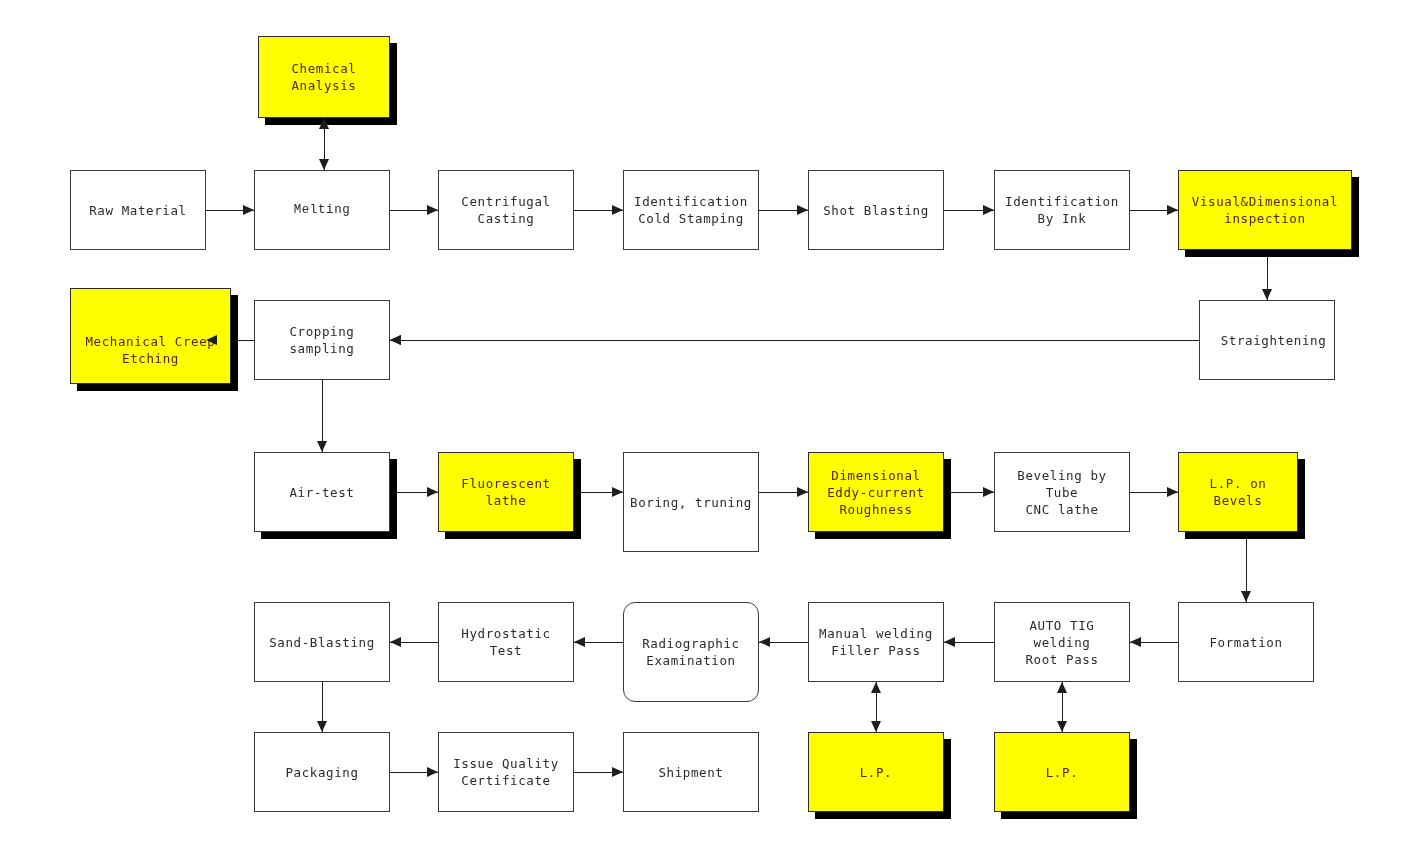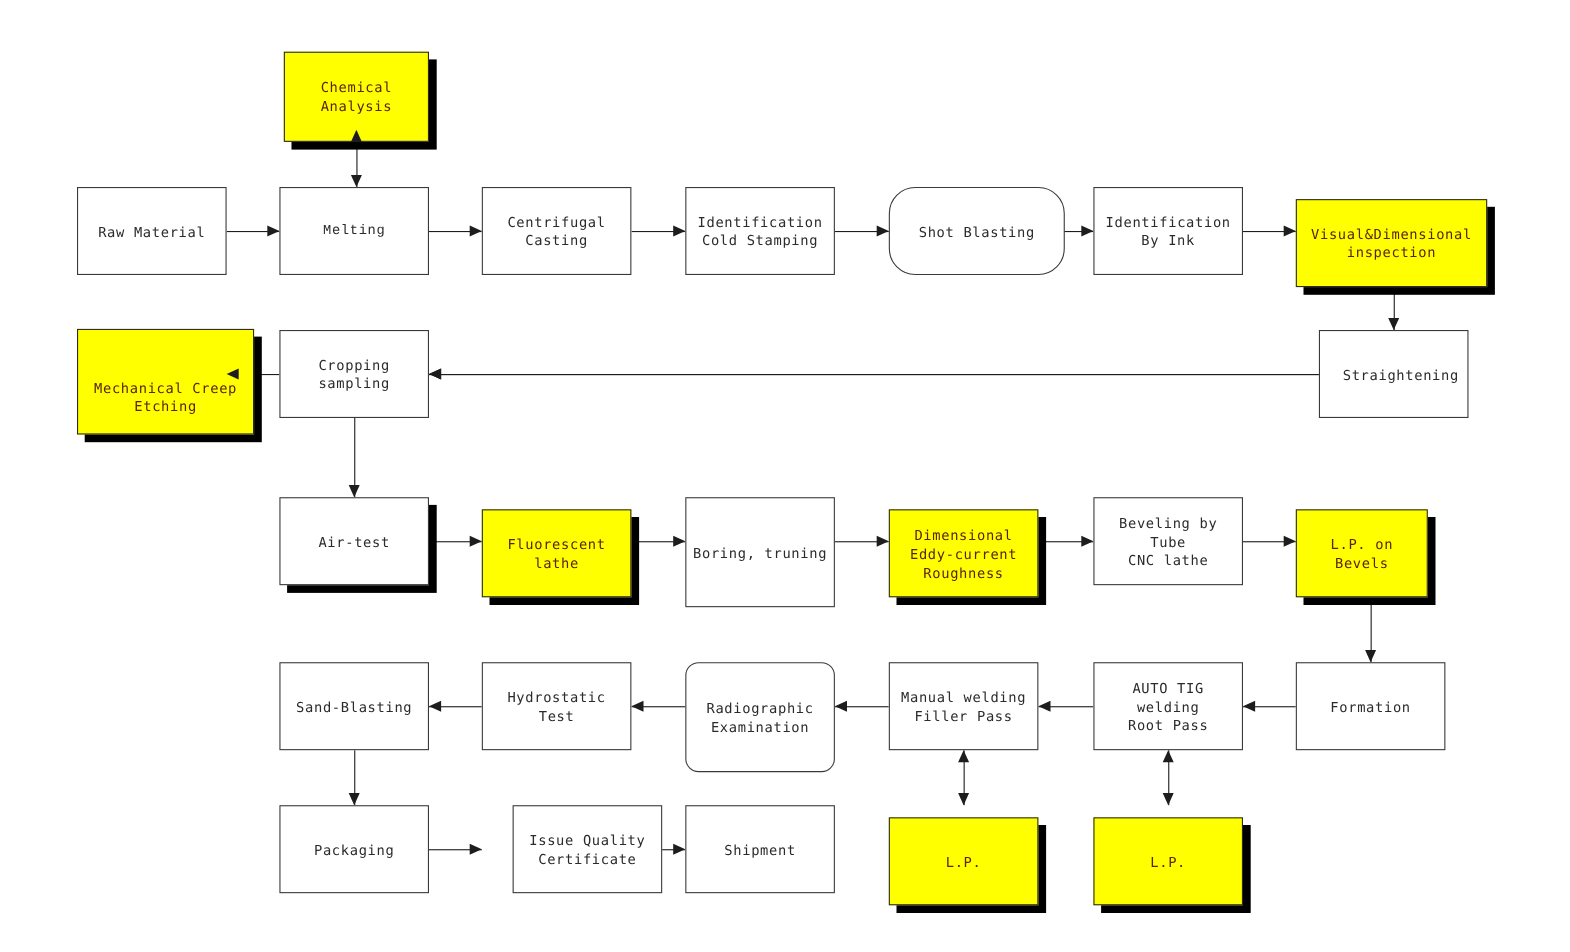--- a/index.html
+++ b/index.html
@@ -31,21 +31,20 @@
     letter-spacing: 0.6px;
     z-index: 3;
   }
   .node.shadow {
     box-shadow: 7px 7px 0 0 #000000;
   }
   .node.yellow {
     background: #ffff00;
     border: 1px solid #2b2b2b;
     color: #5a2410;
-    margin-top: 11px;
   }
   .node .lbl {
     display: block;
     white-space: pre-line;
     padding: 0 3px;
   }
   .node.lowtext {
     align-items: flex-end;
     padding-bottom: 16px;
   }
@@ -161,21 +160,21 @@
         <span class="lbl">Melting</span>
       </div>
       <div class="node" style="left: 438px; top: 170px; width: 136px; height: 80px;">
         <span class="lbl">Centrifugal
 Casting</span>
       </div>
       <div class="node" style="left: 623px; top: 170px; width: 136px; height: 80px;">
         <span class="lbl">Identification
 Cold Stamping</span>
       </div>
-      <div class="node" style="left: 808px; top: 170px; width: 160px; height: 80px; border-radius: 24px;">
+      <div class="node" style="left: 808px; top: 170px; width: 136px; height: 80px;">
         <span class="lbl">Shot Blasting</span>
       </div>
       <div class="node" style="left: 994px; top: 170px; width: 136px; height: 80px;">
         <span class="lbl">Identification
 By Ink</span>
       </div>
       <div class="node yellow shadow" style="left: 1178px; top: 170px; width: 174px; height: 80px;">
         <span class="lbl">Visual&amp;Dimensional
 inspection</span>
       </div>
@@ -229,21 +228,21 @@
       <div class="node" style="left: 994px; top: 602px; width: 136px; height: 80px;">
         <span class="lbl">AUTO TIG welding
 Root Pass</span>
       </div>
       <div class="node" style="left: 1178px; top: 602px; width: 136px; height: 80px;">
         <span class="lbl">Formation</span>
       </div>
       <div class="node" style="left: 254px; top: 732px; width: 136px; height: 80px;">
         <span class="lbl">Packaging</span>
       </div>
-      <div class="node" style="left: 438px; top: 732px; width: 136px; height: 80px; margin-left: 28px;">
+      <div class="node" style="left: 438px; top: 732px; width: 136px; height: 80px;">
         <span class="lbl">Issue Quality
 Certificate</span>
       </div>
       <div class="node" style="left: 623px; top: 732px; width: 136px; height: 80px;">
         <span class="lbl">Shipment</span>
       </div>
       <div class="node yellow shadow" style="left: 808px; top: 732px; width: 136px; height: 80px;">
         <span class="lbl">L.P.</span>
       </div>
       <div class="node yellow shadow" style="left: 994px; top: 732px; width: 136px; height: 80px;">

